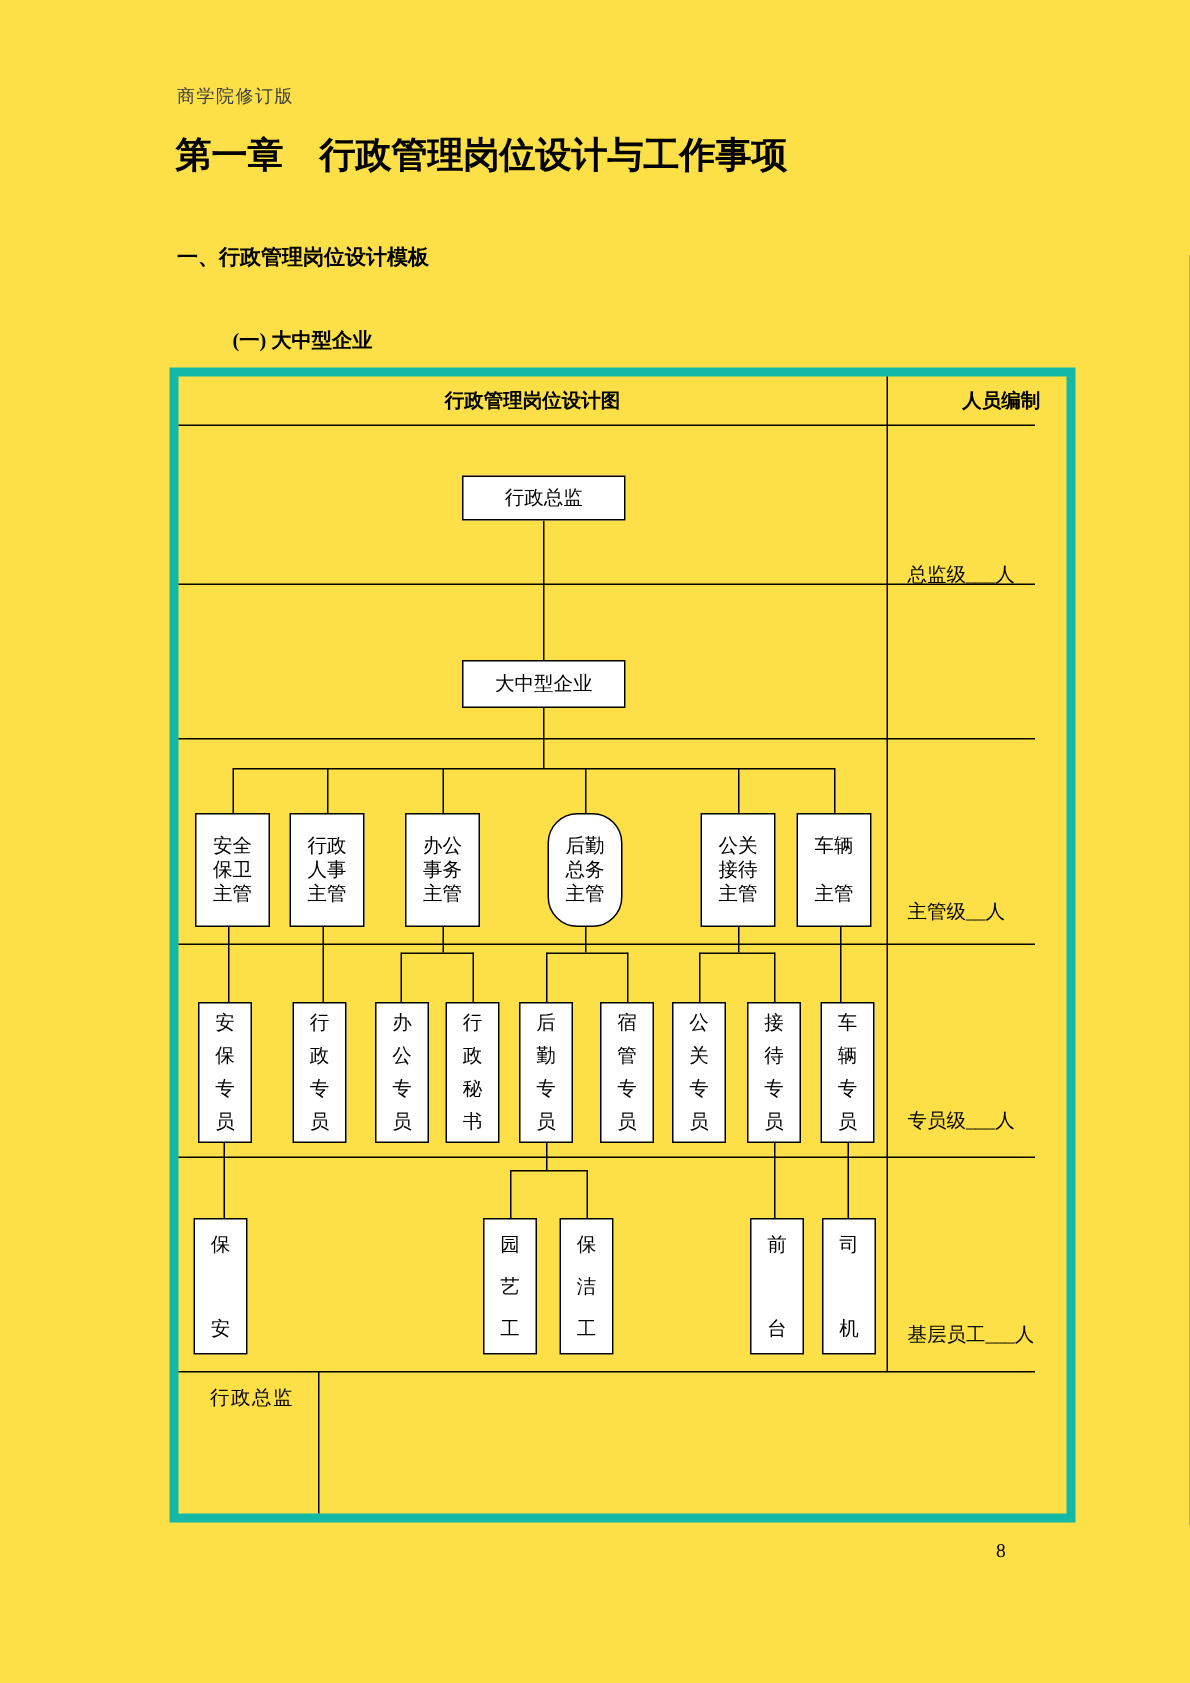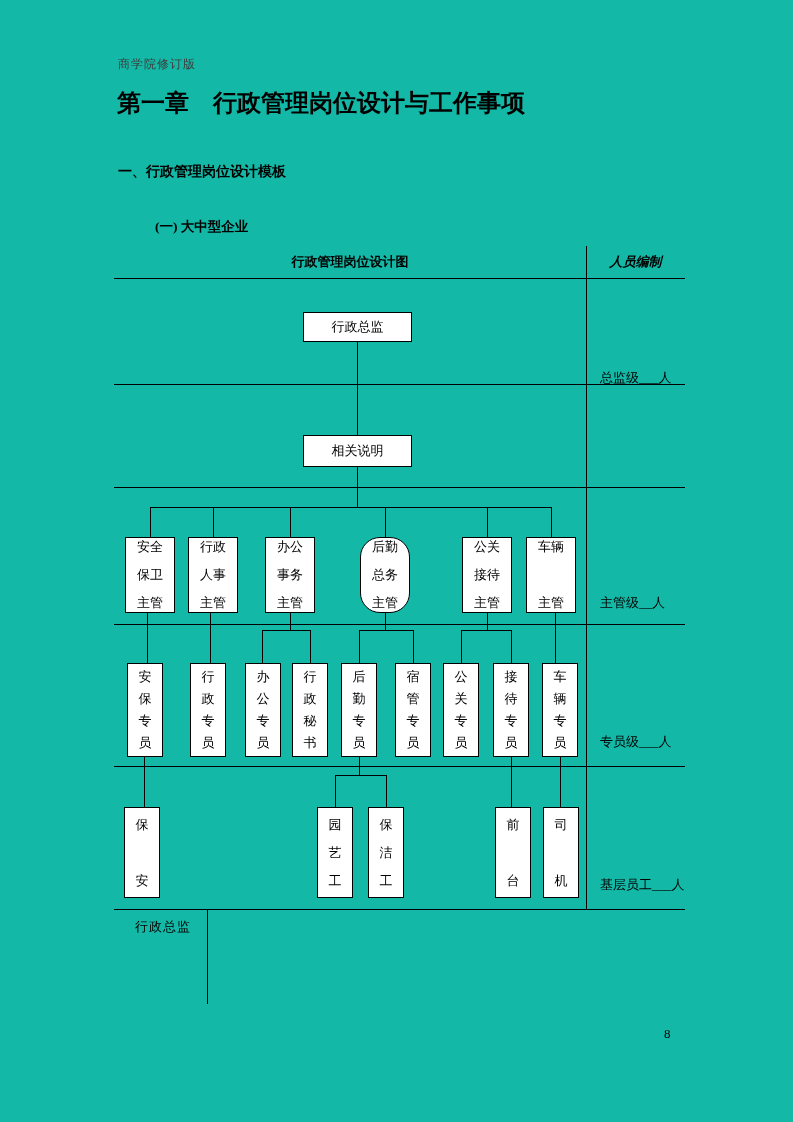--- a/index.html
+++ b/index.html
@@ -1,20 +1,20 @@
 <!DOCTYPE html>
 <html><head>
 <meta charset="utf-8">
 <style>
   html,body{margin:0;padding:0;background:#888;}
   .page{
     position:relative;
     width:793px;height:1122px;
     margin:0 auto;
-    background:#14b8a6;
+    background:#fde047;
     font-family:"Liberation Serif","DejaVu Serif",serif;
     color:#000;
     overflow:hidden;
   }
   .doc-header{
     position:absolute;left:118px;top:56px;
     font-size:12px;color:#3c3c3c;letter-spacing:1px;
   }
   .chapter-title{
     position:absolute;left:117px;top:87px;
@@ -24,21 +24,22 @@
     position:absolute;left:118px;top:163px;
     font-size:14px;font-weight:bold;margin:0;
   }
   .subsection-title{
     position:absolute;left:155px;top:218px;
     font-size:13.5px;font-weight:bold;margin:0;
   }
   .sheet{
     position:absolute;left:113px;top:245px;
     width:571px;height:758px;
-    border:1px solid #14b8a6;
+    border:6px solid #14b8a6;
+    padding-left:21px;
   }
   .sheet .hl{position:absolute;left:0;width:571px;height:0;border-top:1px solid #000;}
   .sheet .vl{position:absolute;top:0;width:0;border-left:1px solid #000;}
   .th-cell{
     position:absolute;display:flex;align-items:center;justify-content:center;
     font-size:13px;font-weight:bold;
   }
   .staff-cell{
     position:absolute;left:473px;width:98px;
     display:flex;align-items:center;
@@ -47,21 +48,21 @@
   }
   .staff-cell span{padding-left:13px;}
   .obox{
     position:absolute;
     border:1px solid #000;background:#fff;
     display:flex;align-items:center;justify-content:center;
     text-align:center;font-size:13px;
     white-space:pre-line;
   }
   .lv1{line-height:16px;}
-  .lv3{line-height:28px;}
+  .lv3{line-height:16px;}
   .lv4{line-height:22px;}
   .lv5{line-height:28px;}
   .notes-label{
     position:absolute;left:21px;top:672px;
     font-size:13px;letter-spacing:1px;
   }
   .connectors{position:absolute;left:0;top:0;pointer-events:none;}
   .connectors line{stroke:#000;stroke-width:1;}
   .page-number{
     position:absolute;left:664px;top:1026px;
@@ -123,37 +124,37 @@
     <div class="hl" style="top:32px;"></div>
     <div class="hl" style="top:138px;"></div>
     <div class="hl" style="top:241px;"></div>
     <div class="hl" style="top:378px;"></div>
     <div class="hl" style="top:520px;"></div>
     <div class="hl" style="top:663px;"></div>
     <div class="vl" style="left:472px;height:663px;"></div>
     <div class="vl" style="left:93px;top:663px;height:95px;"></div>
 
     <div class="th-cell" style="left:0;top:0;width:472px;height:32px;">行政管理岗位设计图</div>
-    <div class="th-cell" style="left:472px;top:0;width:99px;height:32px;font-style:italic;">人员编制</div>
+    <div class="th-cell" style="left:499px;top:0;width:99px;height:32px;">人员编制</div>
 
     <div class="staff-cell" style="top:32px;height:106px;">
         <span>总监级___人</span>
       </div>
     <div class="staff-cell" style="top:378px;height:142px;">
         <span>专员级___人</span>
       </div>
     <div class="staff-cell" style="top:241px;height:137px;">
         <span>主管级__人</span>
       </div>
     <div class="staff-cell" style="top:520px;height:143px;">
         <span>基层员工___人</span>
       </div>
 
     <div class="obox lv1" style="left:189px;top:66px;width:107px;height:28px;">行政总监</div>
-    <div class="obox lv1" style="left:189px;top:189px;width:107px;height:30px;">相关说明</div>
+    <div class="obox lv1" style="left:189px;top:189px;width:107px;height:30px;">大中型企业</div>
 
     <div class="obox lv3" style="left:11px;top:291px;width:48px;height:74px;">安全
 保卫
 主管</div>
     <div class="obox lv3" style="left:74px;top:291px;width:48px;height:74px;">行政
 人事
 主管</div>
     <div class="obox lv3" style="left:151px;top:291px;width:48px;height:74px;">办公
 事务
 主管</div>

